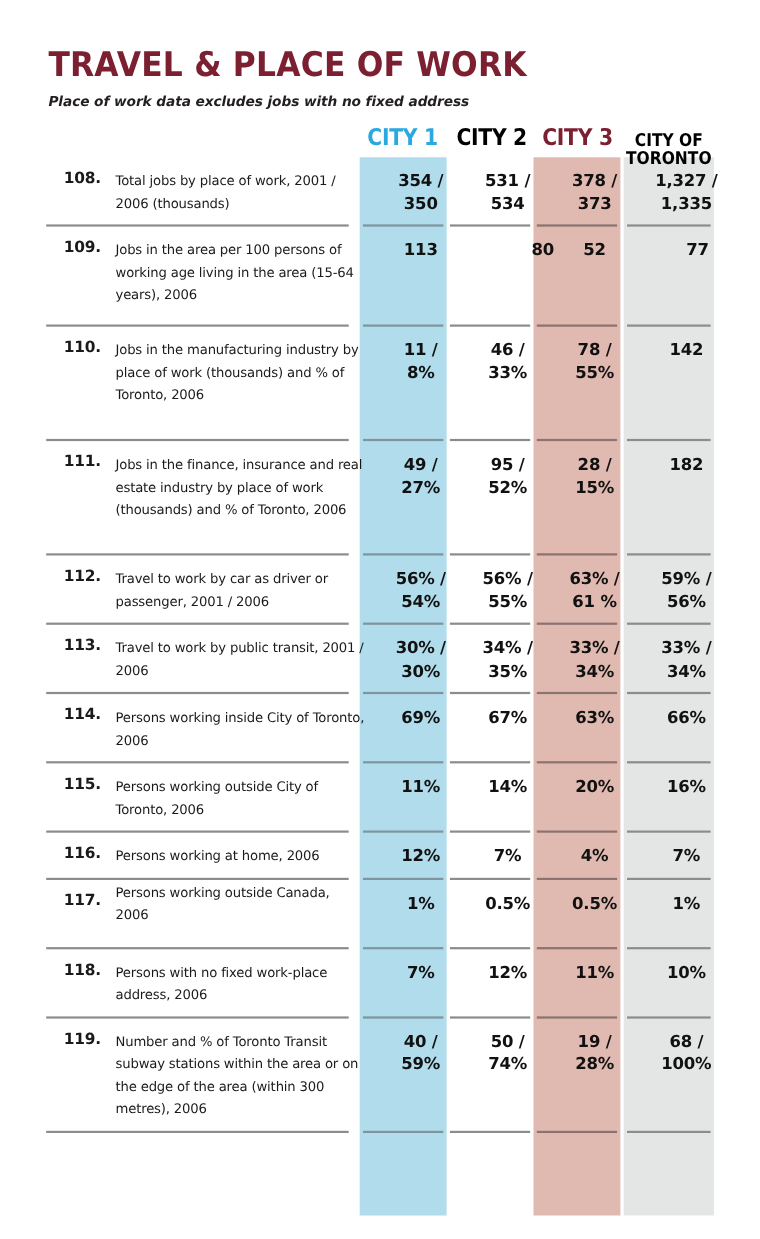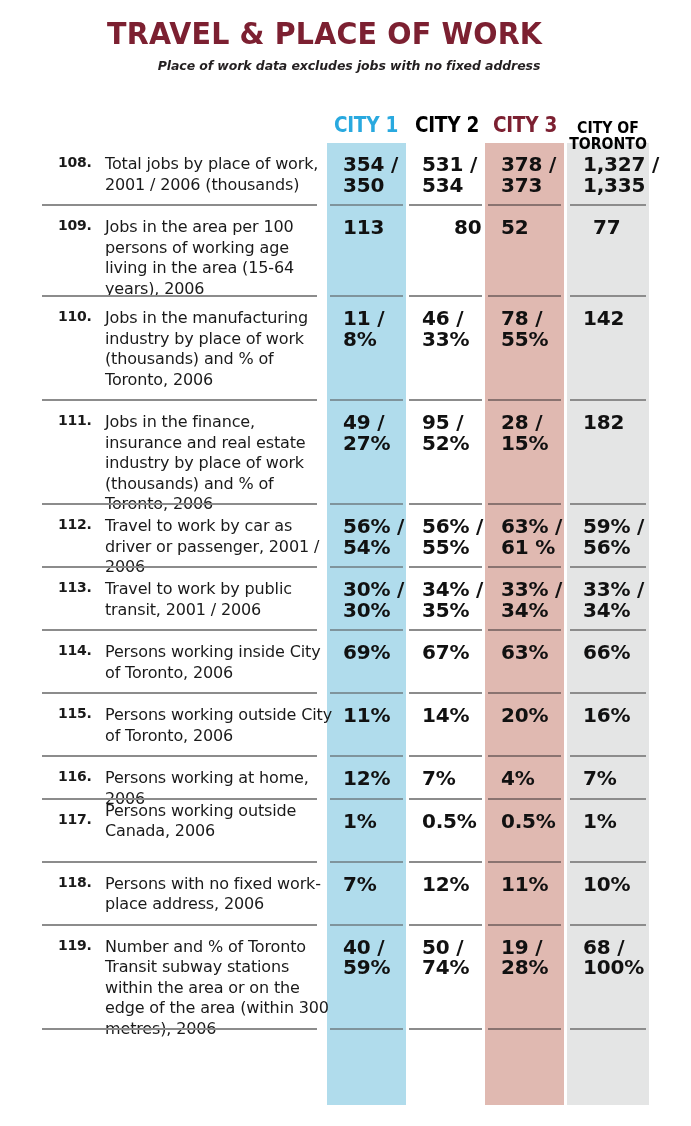--- a/index.html
+++ b/index.html
@@ -12,23 +12,22 @@
     height: 1126px;
     position: relative;
     font-family: "DejaVu Sans", "Liberation Sans", sans-serif;
     overflow: hidden;
   }
 
   
   #header {
     position: absolute;
     left: 44px;
-    top: 18px;
+    top: 44px;
     width: 610px;
-    text-align: center;
   }
   #page-title {
     font-family: "DejaVu Sans", "Liberation Sans", sans-serif;
     font-size: 31px;
     font-weight: bold;
     letter-spacing: 0.2px;
     color: #7c2031;
     line-height: 1.0;
     transform: scaleX(0.92);
     transform-origin: left center;
@@ -113,30 +112,31 @@
     font-weight: bold;
     font-size: 14px;
     color: #1a1a1a;
     letter-spacing: -0.2px;
   }
   .rlabel {
     position: absolute;
     left: 89px;
     top: 0;
     width: 228px;
-    font-size: 16px;
+    font-size: 12px;
     line-height: 20.5px;
     color: #1a1a1a;
     letter-spacing: -0.15px;
   }
   .cell {
     position: absolute;
     top: 0;
+    text-align: center;
     font-weight: bold;
-    font-size: 20px;
+    font-size: 15px;
     line-height: 20.5px;
     color: #111111;
     letter-spacing: -0.2px;
     white-space: pre-line;
   }
   .c1 { left: 327px; width: 79px; }
   .c2 { left: 406px; width: 79px; }
   .c3 { left: 485px; width: 79px; }
   .c4 { left: 567px; width: 82px; }
 

